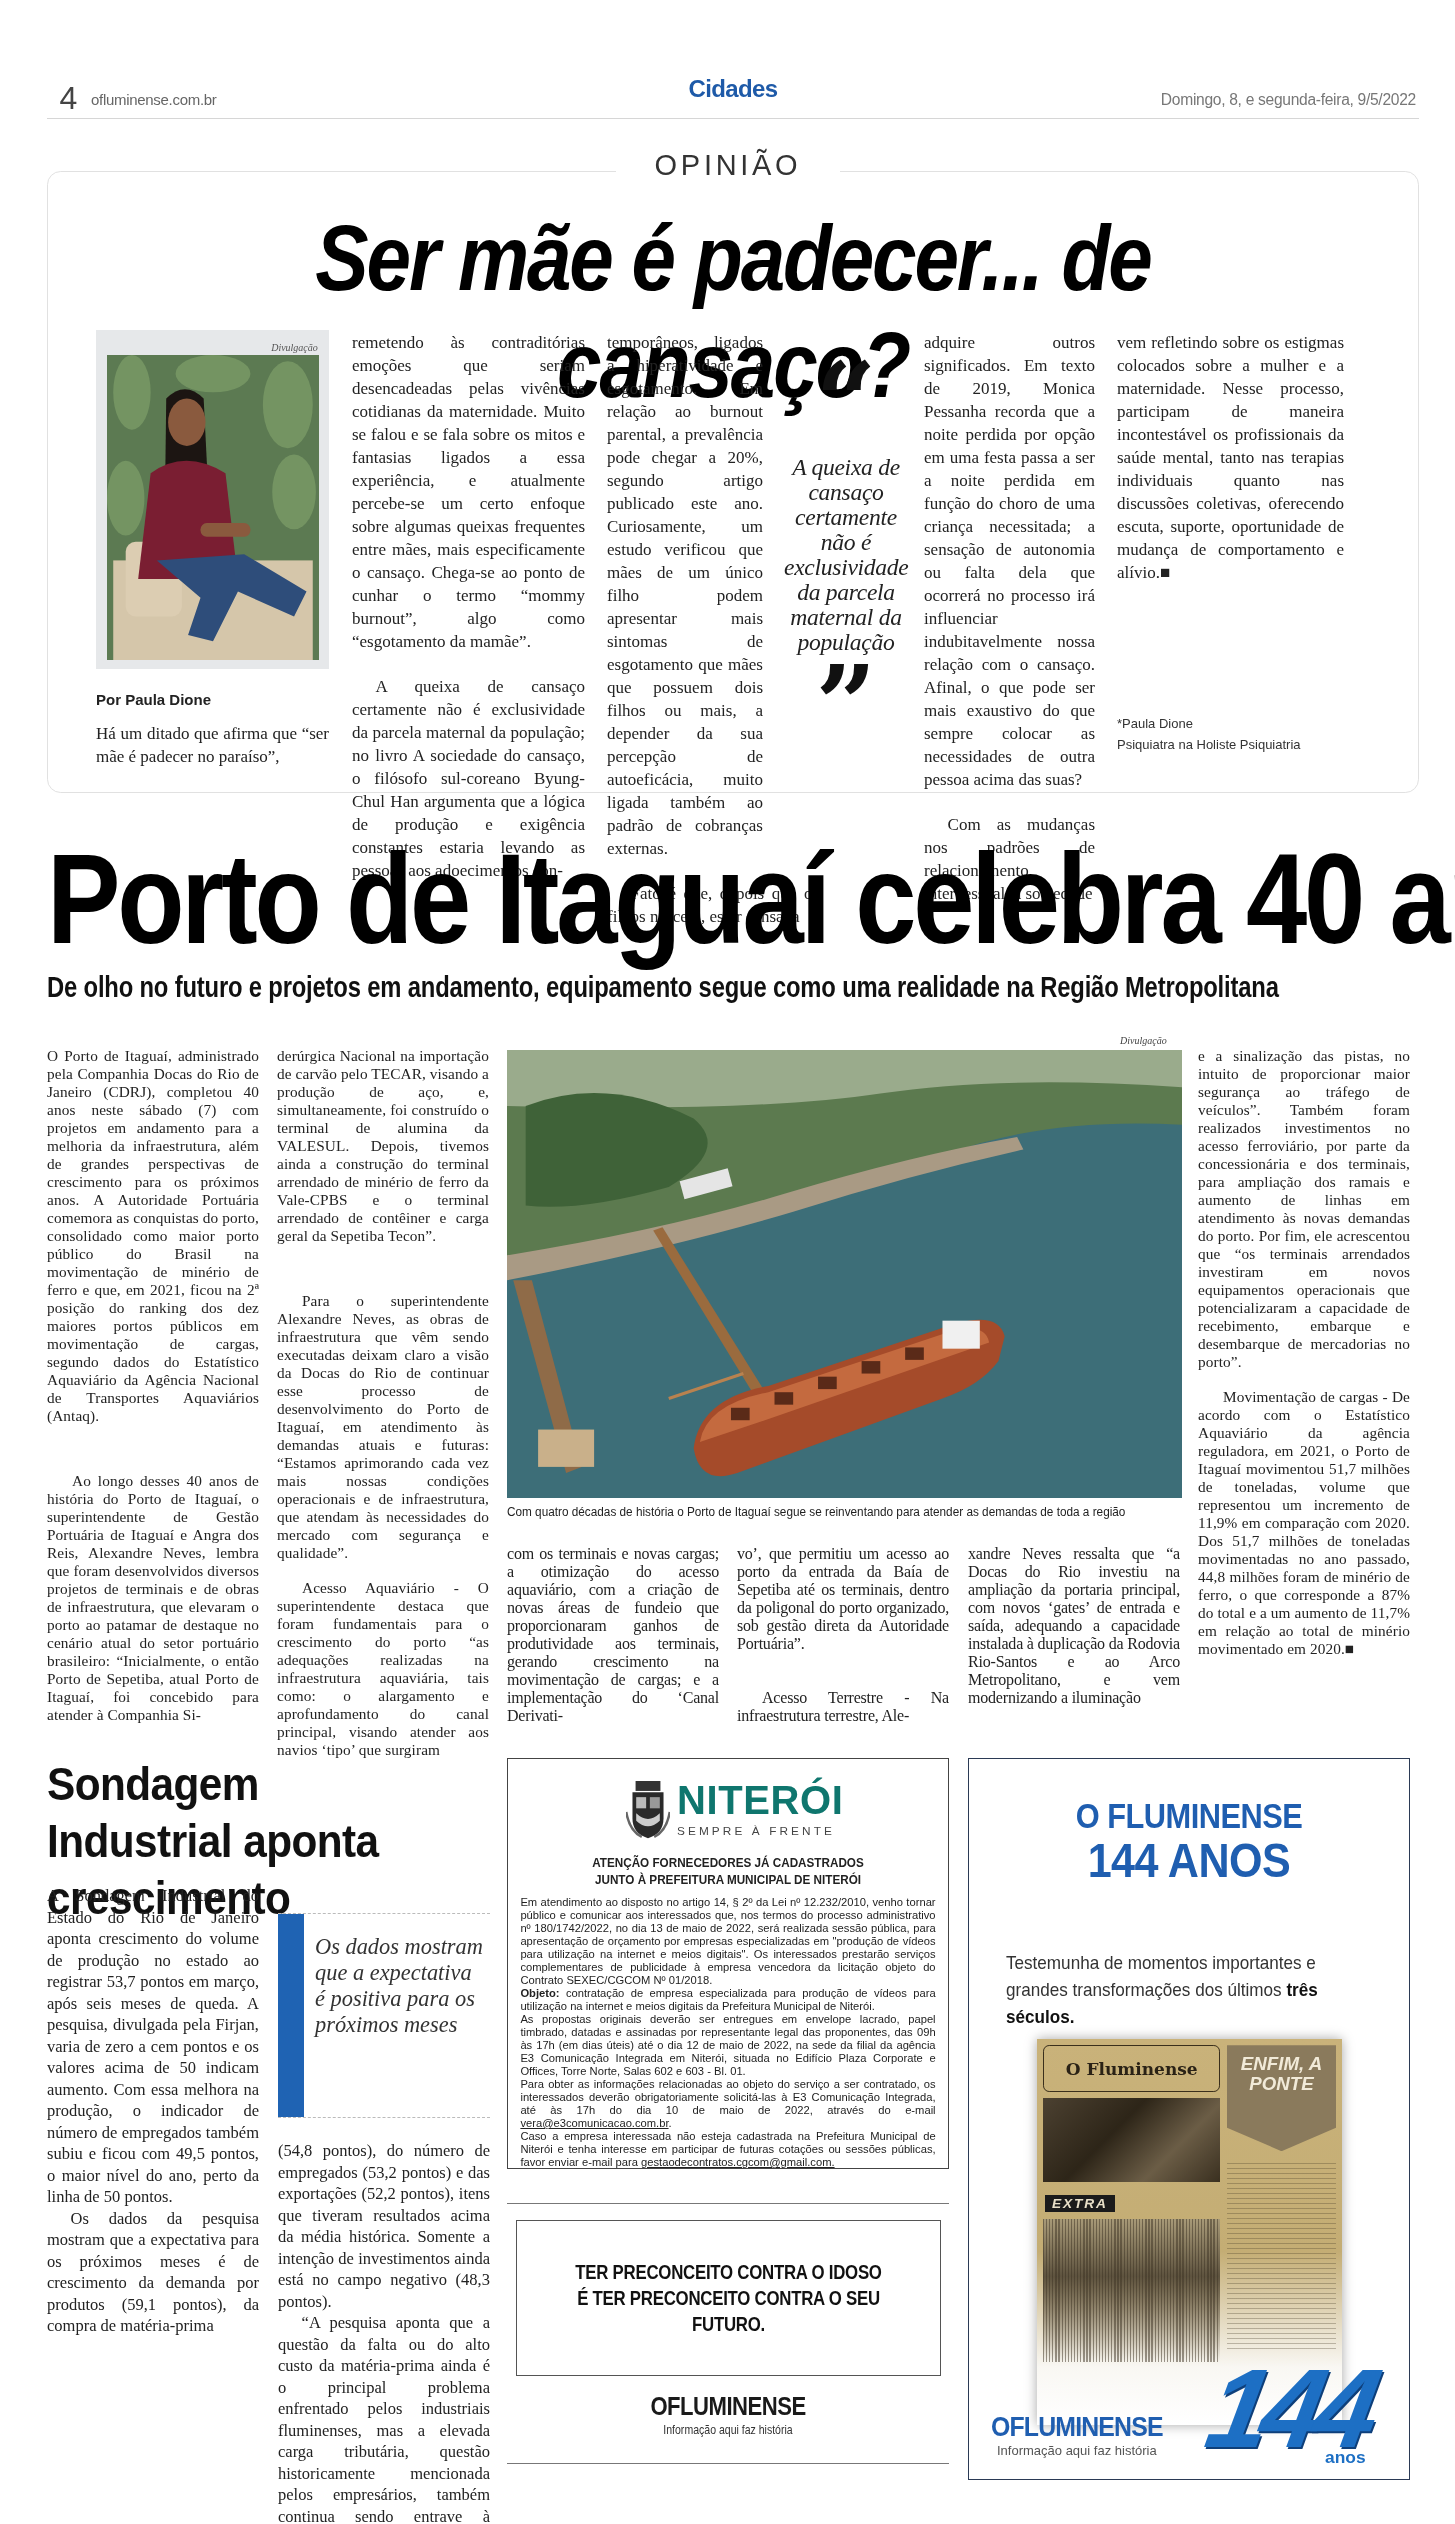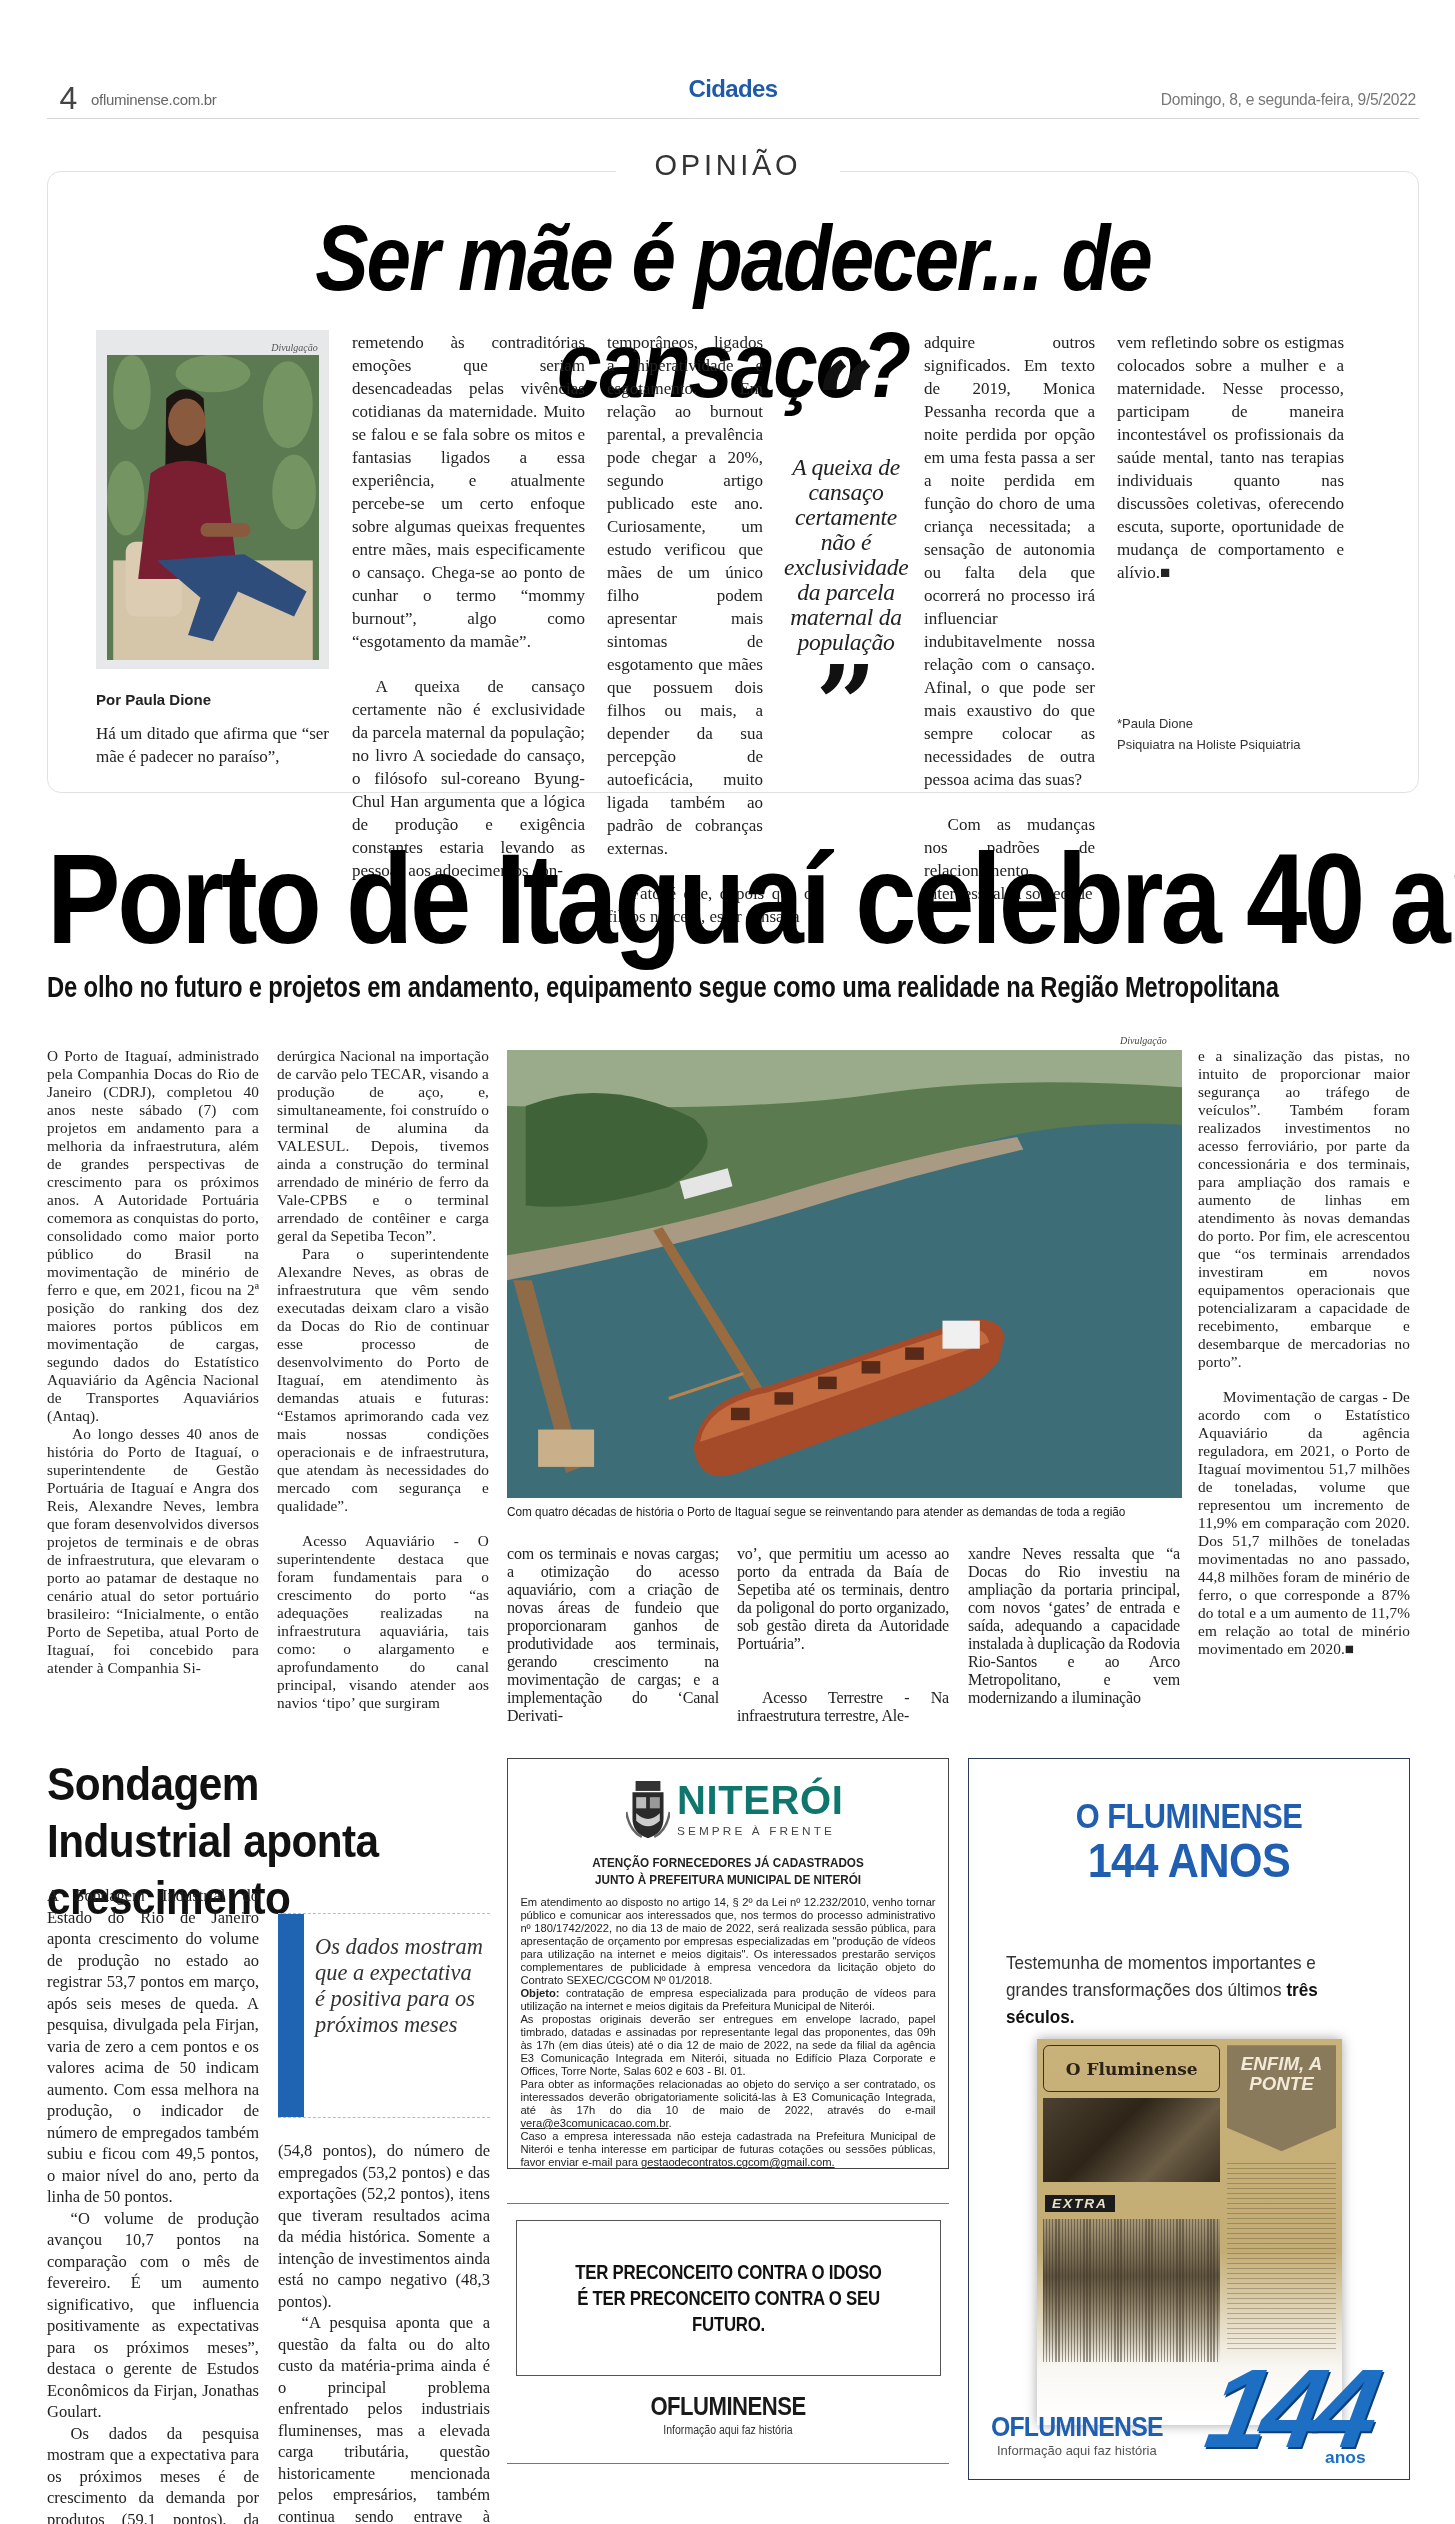--- a/index.html
+++ b/index.html
@@ -42,21 +42,21 @@
   .pq-open, .pq-close { font-family: "DejaVu Serif", serif; font-weight: 700; font-size: 106px; line-height: 75px; color: #111; }
   .pq-text { font-style: italic; font-size: 23.6px; line-height: 25px; color: #222; margin: 16px 0 12.4px; letter-spacing: -0.3px; }
 
   .author-note { left: 1117px; top: 714px; font-family: "Liberation Sans", sans-serif; font-size: 13px; line-height: 20.5px; color: #333; }
 
   
   .port-headline { left: 47px; top: 837px; width: 1372px; font-family: "Liberation Sans", sans-serif; font-weight: 700; font-size: 128px; letter-spacing: -3.7px; color: #000; line-height: 124px; transform: scaleX(0.86); transform-origin: left top; white-space: nowrap; }
   .port-deck { left: 47px; top: 971px; font-family: "Liberation Sans", sans-serif; font-size: 29px; color: #111; transform: scaleX(0.82); transform-origin: left top; white-space: nowrap; letter-spacing: -0.2px; }
 
   .port-col { font-size: 15.3px; line-height: 18px; text-align: justify; color: #222; letter-spacing: 0.1px; }
-  .port-col p.indent { text-indent: 25px; }
+  .port-col p.indent { text-indent: 25px; margin-top: 47px; }
   .port-col p.gap { margin-top: 17.4px; }
   .pc-1 { left: 47px; top: 1047px; width: 212px; }
   .pc-2 { left: 277px; top: 1047px; width: 212px; }
   .pc-6 { left: 1198px; top: 1047px; width: 212px; }
 
   .pc-3, .pc-4, .pc-5 { font-size: 16px; line-height: 18px; letter-spacing: -0.2px; }
   .pc-3 { left: 507px; top: 1545px; width: 212px; }
   .pc-4 { left: 737px; top: 1545px; width: 212px; }
   .pc-5 { left: 968px; top: 1545px; width: 212px; }
 
@@ -233,21 +233,20 @@
   <p>xandre Neves ressalta que “a Docas do Rio investiu na ampliação da portaria principal, com novos ‘gates’ de entrada e saída, adequando a capacidade instalada à duplicação da Rodovia Rio-Santos e ao Arco Metropolitano, e vem modernizando a iluminação</p>
 </div>
 <div class="abs port-col pc-6">
   <p>e a sinalização das pistas, no intuito de proporcionar maior segurança ao tráfego de veículos”. Também foram realizados investimentos no acesso ferroviário, por parte da concessionária e dos terminais, para ampliação dos ramais e aumento de linhas em atendimento às novas demandas do porto. Por fim, ele acrescentou que “os terminais arrendados investiram em novos equipamentos operacionais que potencializaram a capacidade de recebimento, embarque e desembarque de mercadorias no porto”.</p>
   <p class="indent gap">Movimentação de cargas - De acordo com o Estatístico Aquaviário da agência reguladora, em 2021, o Porto de Itaguaí movimentou 51,7 milhões de toneladas, volume que representou um incremento de 11,9% em comparação com 2020. Dos 51,7 milhões de toneladas movimentadas no ano passado, 44,8 milhões foram de minério de ferro, o que corresponde a 87% do total e a um aumento de 11,7% em relação ao total de minério movimentado em 2020.■</p>
 </div>
 
 <h2 class="abs sond-title">Sondagem Industrial aponta crescimento</h2>
 <div class="abs sond-col sc-1">
   <p>A Sondagem Industrial do Estado do Rio de Janeiro aponta crescimento do volume de produção no estado ao registrar 53,7 pontos em março, após seis meses de queda. A pesquisa, divulgada pela Firjan, varia de zero a cem pontos e os valores acima de 50 indicam aumento. Com essa melhora na produção, o indicador de número de empregados também subiu e ficou com 49,5 pontos, o maior nível do ano, perto da linha de 50 pontos.</p>
-  <p class="indent">“O volume de produção avançou 10,7 pontos na comparação com o mês de fevereiro. É um aumento significativo, que influencia positivamente as expectativas para os próximos meses”, destaca o gerente de Estudos Econômicos da Firjan, Jonathas Goulart.</p>
   <p class="indent">Os dados da pesquisa mostram que a expectativa para os próximos meses é de crescimento da demanda por produtos (59,1 pontos), da compra de matéria-prima</p>
 </div>
 <aside class="abs sond-quote">
   <div class="sq-bar"></div>
   <div class="sq-text">Os dados mostram que a expectativa é positiva para os próximos meses</div>
 </aside>
 <div class="abs sond-col sc-2">
   <p>(54,8 pontos), do número de empregados (53,2 pontos) e das exportações (52,2 pontos), itens que tiveram resultados acima da média histórica. Somente a intenção de investimentos ainda está no campo negativo (48,3 pontos).</p>
   <p class="indent">“A pesquisa aponta que a questão da falta ou do alto custo da matéria-prima ainda é o principal problema enfrentado pelos industriais fluminenses, mas a elevada carga tributária, questão historicamente mencionada pelos empresários, também continua sendo entrave à atividade produtiva”, ressalta Goulart.■</p>
 </div>

